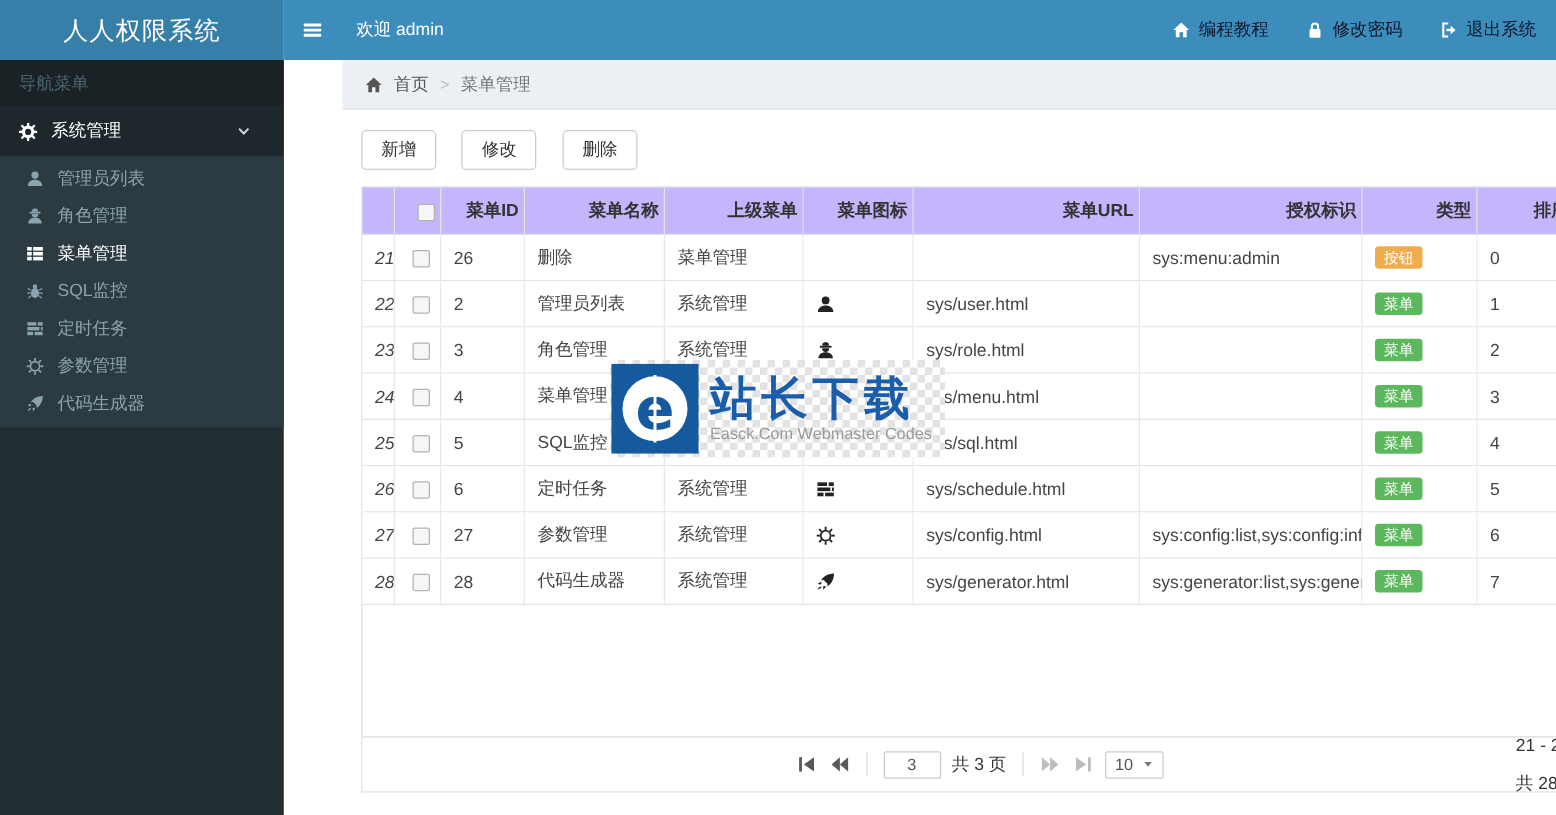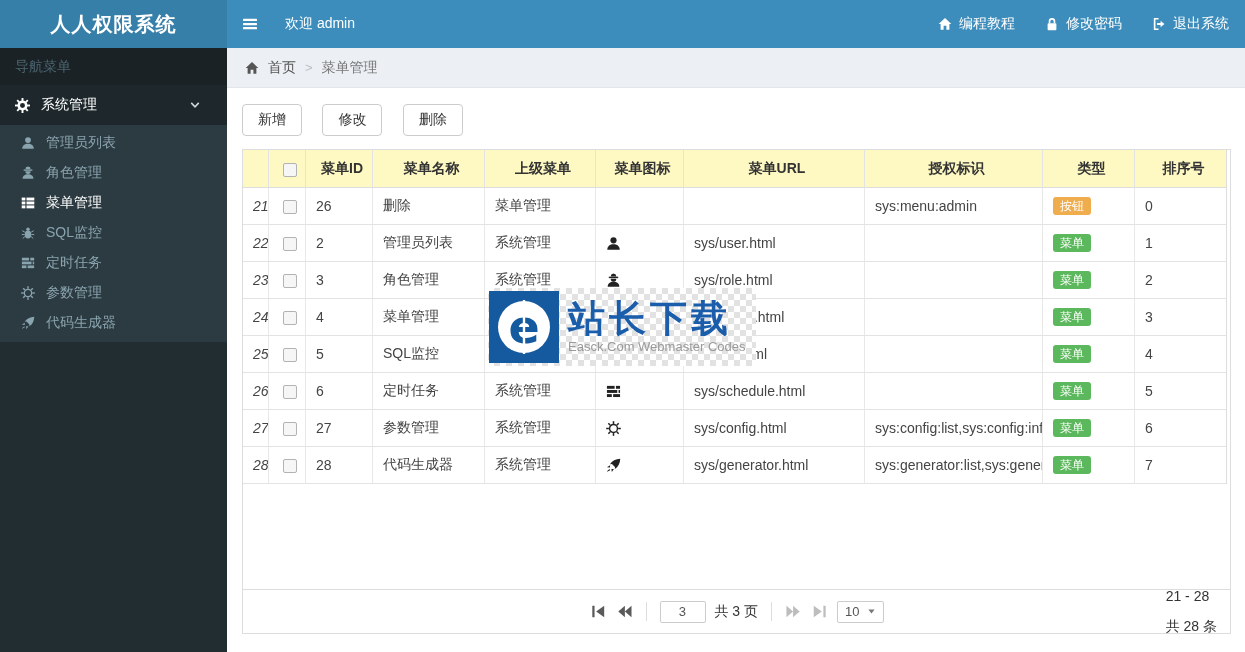--- a/index.html
+++ b/index.html
@@ -5,60 +5,60 @@
   * { box-sizing: border-box; margin: 0; padding: 0; }
   html,body { width:1245px; height:652px; overflow:hidden; }
   body { position:relative; font-family:"Liberation Sans",sans-serif; background:#fff; }
 
   .ic { display:inline-block; vertical-align:middle; }
   .ic svg { display:block; width:100%; height:100%; }
 
   
   .topbar { position:absolute; top:0; left:0; width:1245px; height:48px; display:flex; z-index:20; }
   .logo { width:227px; height:48px; background:#367fa9; color:#fff; display:flex; align-items:center; justify-content:center;
-          font-size:20px; font-weight:bold; letter-spacing:1px; }
+          font-size:20px; font-weight:normal; letter-spacing:1px; }
   .topnav { flex:1; background:#3c8dbc; display:flex; align-items:center; color:#fff; }
   .hamburger { width:46px; height:48px; display:flex; align-items:center; justify-content:center; cursor:pointer; color:#fff; }
   .hamburger .ic { width:16px; height:16px; }
   .welcome { font-size:14px; margin-left:12px; }
   .topnav-right { margin-left:auto; display:flex; align-items:center; gap:30px; padding-right:16px; }
-  .top-link { display:flex; align-items:center; gap:7px; font-size:14px; color:#ffffff; cursor:pointer; white-space:nowrap; }
+  .top-link { display:flex; align-items:center; gap:7px; font-size:14px; color:#0f172a; cursor:pointer; white-space:nowrap; }
   .top-link .ic { width:14px; height:14px; color:#fff; }
 
   
   .sidebar { position:absolute; top:48px; left:0; width:227px; height:604px; background:#222d32; z-index:15; }
   .sidebar-header { background:#1a2226; color:#4b646f; font-size:14px; padding:10px 15px 9px 15px; }
   .treeview-toggle { display:flex; align-items:center; background:#1e282c; color:#fff; font-size:14px;
                      padding:11px 15px; cursor:pointer; }
   .treeview-toggle .ic { width:15px; height:15px; margin-right:11px; color:#fff; }
   .treeview-toggle .chev { margin-left:auto; width:12px; height:12px; color:#cfd8dc; }
   .submenu { background:#2c3b41; padding:3px 0 4px 0; }
   .submenu-item { display:flex; align-items:center; height:30px; padding-left:21px; color:#8aa4af; font-size:14px; cursor:pointer; }
   .submenu-item .ic { width:14px; height:14px; margin-right:11px; color:#8aa4af; }
   .submenu-item.active { color:#fff; }
   .submenu-item.active .ic { color:#fff; }
 
   
-  .main { position:absolute; top:48px; left:227px; width:1018px; height:604px; background:#fff; }
+  .main { position:absolute; top:48px; left:227px; width:1018px; height:604px; background:#fff;padding-left:47px; }
   .breadcrumb { height:40px; background:#ecf0f5; border-bottom:1px solid #e2e6ec; display:flex; align-items:center;
                 padding-left:18px; font-size:14px; color:#555; gap:9px; }
   .breadcrumb .ic { width:14px; height:14px; color:#555; }
   .bc-sep { color:#b9bfc6; font-size:13px; }
   .bc-current { color:#777; }
 
   .content { position:relative; padding:16px 0 0 15px; }
   .toolbar { margin-bottom:13px; }
   .btn { display:inline-block; background:#fff; border:1px solid #ccc; border-radius:4px; color:#333;
          font-size:14px; padding:6px 15px; margin-right:16px; cursor:pointer; font-family:inherit; }
 
   
   .panel { position:relative; width:989px; height:485px; border:1px solid #ddd; background:#fff; }
   table.grid { border-collapse:separate; border-spacing:0; table-layout:fixed; width:984px; }
-  table.grid th { height:38px; font-size:14px; font-weight:bold; color:#333; text-align:center; padding:0 4px 0 10px;
-                  background:#fef9c3; border-bottom:1px solid #ddd; border-right:1px solid #e3e3e3; white-space:nowrap; overflow:hidden; }
+  table.grid th { height:38px; font-size:14px; font-weight:bold; color:#333; text-align:right; padding:0 4px 0 10px;
+                  background:#c4b5fd; border-bottom:1px solid #ddd; border-right:1px solid #e3e3e3; white-space:nowrap; overflow:hidden; }
   table.grid td { height:37px; font-size:14px; color:#444; padding:0 4px 0 10px; background:#fff;
                   border-bottom:1px solid #e3e3e3; border-right:1px solid #e8e8e8; white-space:nowrap; overflow:hidden; }
   table.grid th:last-child, table.grid td:last-child { border-right:1px solid #ddd; }
   td.c-num, th.c-num { background:#f8f8f8; text-align:center; padding:0; font-size:13px; color:#555;font-style:italic; }
   td.c-check, th.c-check { text-align:center; padding:0; }
   .checkbox { display:inline-block; width:14px; height:14px; border:1px solid #b3b3b3; border-radius:2px;
               background:#f6f6f6; vertical-align:middle; cursor:pointer; }
   .t-ic { width:15px; height:15px; color:#222; }
   .badge { display:inline-block; min-width:30px; text-align:center; color:#fff; font-size:12px; padding:3px 7px;
            border-radius:3px; line-height:1; }

